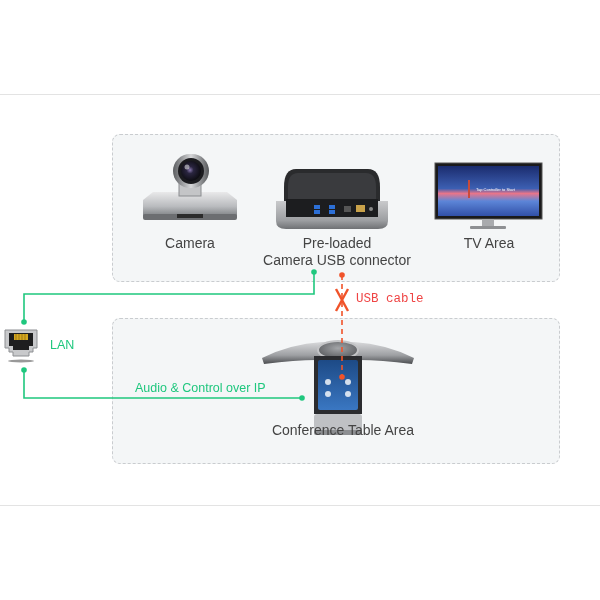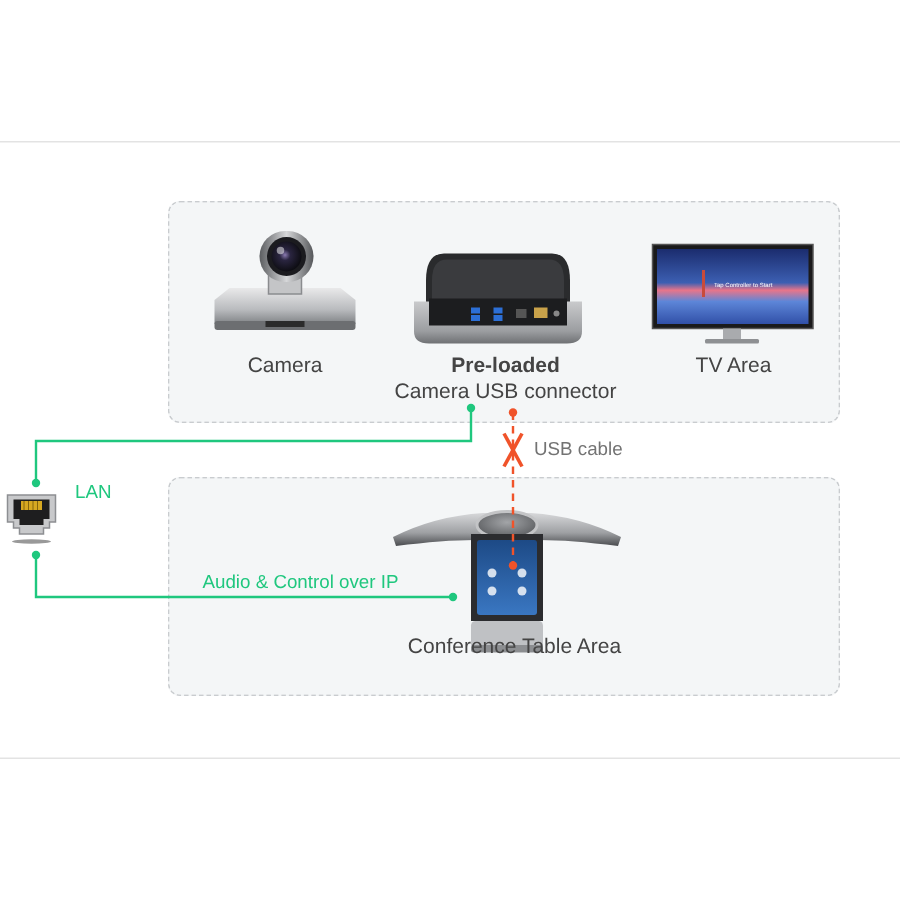--- a/index.html
+++ b/index.html
@@ -2,21 +2,21 @@
 <html><head>
 <meta charset="utf-8">
 <style>
   * { box-sizing: border-box; margin: 0; padding: 0; }
   body { width: 600px; height: 600px; background: #ffffff; position: relative; overflow: hidden;
          font-family: "Liberation Sans", sans-serif; }
   .divider { position: absolute; left: 0; width: 600px; height: 1px; background: #e3e3e3; }
   .zone { position: absolute; border: 1.5px dashed #c9cccf; border-radius: 8px; background: #f4f6f7; }
   .label { position: absolute; font-size: 14px; color: #444; text-align: center; line-height: 17px; }
   .green-label { position: absolute; font-size: 12.5px; color: #1fc77e; }
-  .red-label { position: absolute; font-size: 12.5px; color: #737373; }
+  .red-label { position: absolute; font-size: 12.5px; color: #ef4444; font-family: Liberation Mono, monospace; }
   svg.wires { position: absolute; left: 0; top: 0; }
   .device { position: absolute; }
 </style>
 </head>
 <body>
 
 <div class="divider" style="top:94px;"></div>
 <div class="divider" style="top:505px;"></div>
 
 <div class="zone" style="left:112px; top:134px; width:448px; height:148px;"></div>
@@ -65,21 +65,21 @@
   <path d="M2 36 L114 36 L114 56 Q114 64 104 64 L12 64 Q2 64 2 56 Z" fill="url(#dockBase)"></path>
   <rect x="12" y="34" width="92" height="18" fill="#1c1d1f"></rect>
   <rect x="40" y="40" width="6" height="4" fill="#2c6fd6"></rect>
     <rect x="40" y="45" width="6" height="4" fill="#2c6fd6"></rect>
   <rect x="55" y="40" width="6" height="4" fill="#2c6fd6"></rect>
     <rect x="55" y="45" width="6" height="4" fill="#2c6fd6"></rect>
   <rect x="70" y="41" width="7" height="6" fill="#555"></rect>
   <rect x="82" y="40" width="9" height="7" fill="#c9a24a"></rect>
   <circle cx="97" cy="44" r="2" fill="#888"></circle>
 </svg>
-<div class="label" style="left:272px; top:235px; width:130px;font-weight:bold;">Pre-loaded</div>
+<div class="label" style="left:272px; top:235px; width:130px;">Pre-loaded</div>
 <div class="label" style="left:262px; top:252px; width:150px;">Camera USB  connector</div>
 
 <svg class="device" style="left:434px; top:162px;" width="110" height="70" viewBox="0 0 110 70">
   <defs>
     <linearGradient id="sky" x1="0" y1="0" x2="0" y2="1">
       <stop offset="0" stop-color="#1b2c6e"></stop>
         <stop offset="0.45" stop-color="#3c5fb2"></stop>
         <stop offset="0.55" stop-color="#e8758a"></stop>
         <stop offset="0.7" stop-color="#5d86d8"></stop>
         <stop offset="1" stop-color="#3150a8"></stop>
@@ -126,21 +126,21 @@
 <svg class="device" style="left:4px; top:326px;" width="34" height="38" viewBox="0 0 34 38">
   <path d="M1 4 L33 4 L33 22 L29 22 L29 26 L25 26 L25 30 L9 30 L9 26 L5 26 L5 22 L1 22 Z" fill="#c8c9cb" stroke="#8d8f92" stroke-width="1"></path>
   <path d="M5 7 L29 7 L29 20 L25 20 L25 24 L9 24 L9 20 L5 20 Z" fill="#1e1e1f"></path>
   <rect x="10" y="8" width="14" height="6" fill="#d6a821"></rect>
   <line x1="12" y1="8" x2="12" y2="14" stroke="#7a5d0b" stroke-width="0.6"></line>
   <line x1="15" y1="8" x2="15" y2="14" stroke="#7a5d0b" stroke-width="0.6"></line>
   <line x1="18" y1="8" x2="18" y2="14" stroke="#7a5d0b" stroke-width="0.6"></line>
   <line x1="21" y1="8" x2="21" y2="14" stroke="#7a5d0b" stroke-width="0.6"></line>
   <ellipse cx="17" cy="35" rx="13" ry="1.5" fill="#555" opacity="0.6"></ellipse>
 </svg>
-<div class="green-label" style="left:50px; top:321px;">LAN</div>
+<div class="green-label" style="left:50px; top:338px;">LAN</div>
 
 <svg class="wires" width="600" height="600" viewBox="0 0 600 600">
 
   <polyline points="314,272 314,294 24,294 24,322" fill="none" stroke="#1fc77e" stroke-width="1.6"></polyline>
   <circle cx="314" cy="272" r="2.8" fill="#1fc77e"></circle>
   <circle cx="24" cy="322" r="2.8" fill="#1fc77e"></circle>
 
   <polyline points="24,370 24,398 302,398" fill="none" stroke="#1fc77e" stroke-width="1.6"></polyline>
   <circle cx="24" cy="370" r="2.8" fill="#1fc77e"></circle>
   <circle cx="302" cy="398" r="2.8" fill="#1fc77e"></circle>

